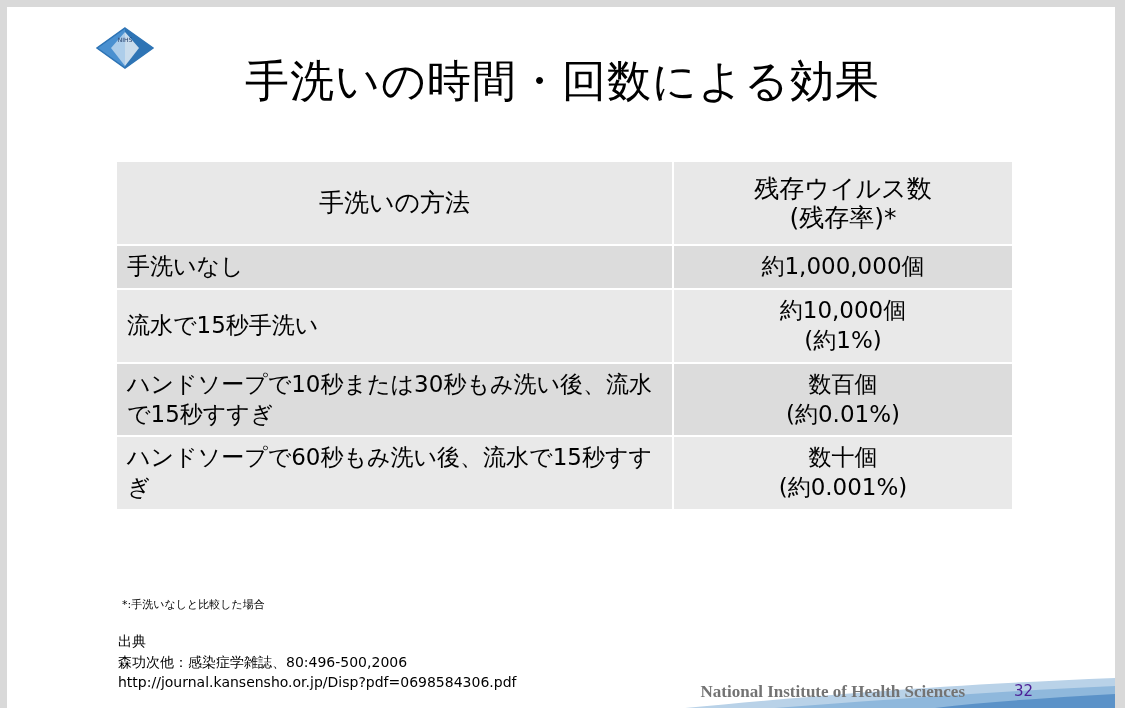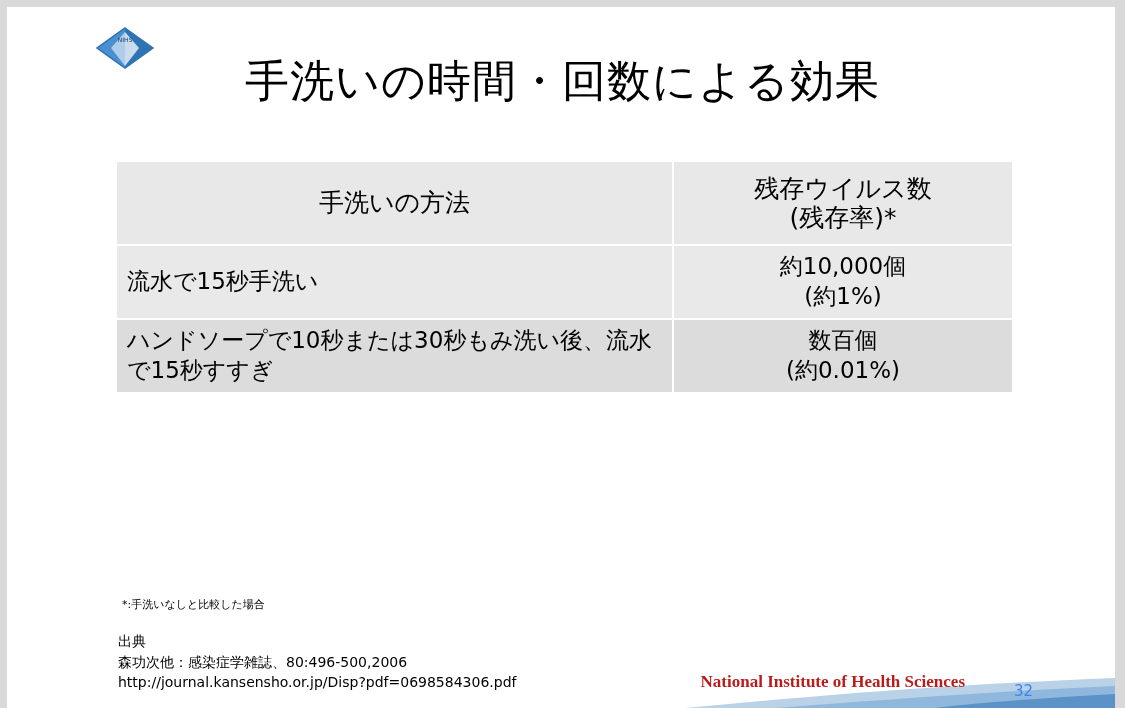--- a/index.html
+++ b/index.html
@@ -127,34 +127,34 @@
     position: absolute;
     right: 10px;
     bottom: 0;
     width: 430px;
     height: 36px;
     overflow: hidden;
   }
   #footer-text {
     position: absolute;
     right: 160px;
-    bottom: 16px;
+    bottom: 6px;
     font-family: "Liberation Serif", serif;
     font-size: 17px;
     font-weight: bold;
-    color: #b91c1c;
+    color: #737373;
     white-space: nowrap;
   }
   #page-num {
     position: absolute;
     right: 92px;
     bottom: 8px;
     font-family: "DejaVu Sans", sans-serif;
     font-size: 15px;
-    color: #3b82f6;
+    color: #4c1d95;
   }
 </style>
 </head>
 <body>
 
 <div id="slide">
 
   <div id="frame-top"></div>
   <div id="frame-left"></div>
   <div id="frame-right"></div>
@@ -181,32 +181,45 @@
       <thead>
         <tr>
           <th>手洗いの方法</th>
           <th>
             <span class="sub">残存ウイルス数</span>
             <span class="sub">(残存率)*</span>
           </th>
         </tr>
       </thead>
       <tbody>
+        <tr>
+          <td class="method">手洗いなし</td>
+          <td class="count">
+            <span class="sub">約1,000,000個</span>
+          </td>
+        </tr>
         <tr class="alt">
           <td class="method">流水で15秒手洗い</td>
           <td class="count">
             <span class="sub">約10,000個</span>
             <span class="sub">(約1%)</span>
           </td>
         </tr>
         <tr>
           <td class="method">ハンドソープで10秒または30秒もみ洗い後、流水で15秒すすぎ</td>
           <td class="count">
             <span class="sub">数百個</span>
             <span class="sub">(約0.01%)</span>
+          </td>
+        </tr>
+        <tr class="alt">
+          <td class="method">ハンドソープで60秒もみ洗い後、流水で15秒すすぎ</td>
+          <td class="count">
+            <span class="sub">数十個</span>
+            <span class="sub">(約0.001%)</span>
           </td>
         </tr>
       </tbody>
     </table>
   </div>
 
   <div id="note">*:手洗いなしと比較した場合</div>
 
   <div id="source">
     <span class="line">出典</span>

